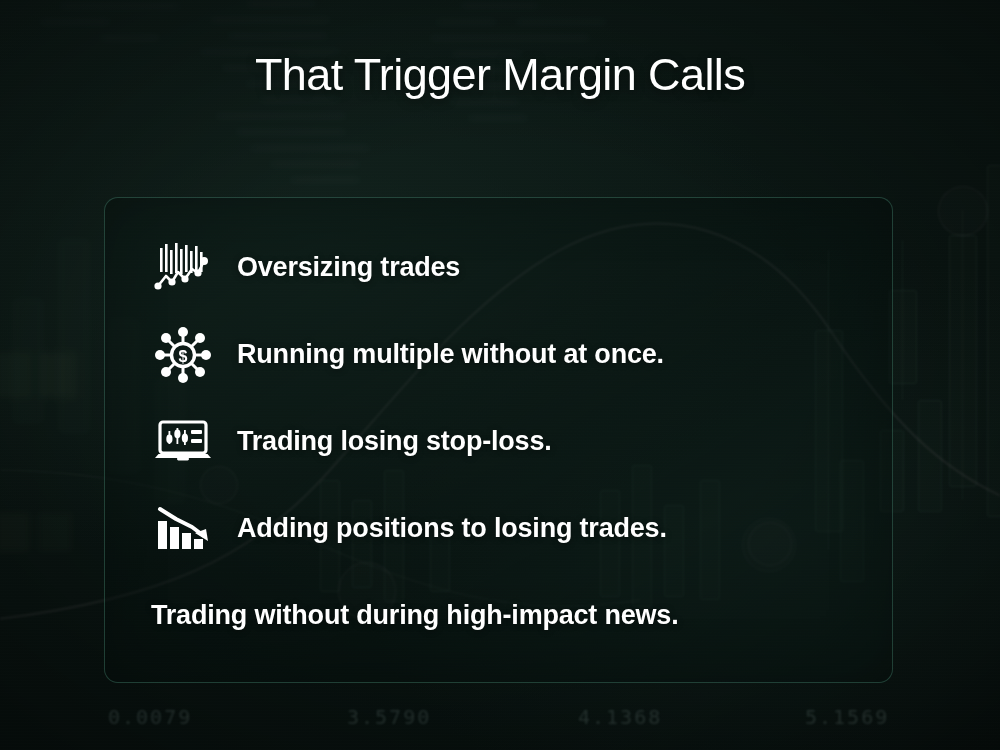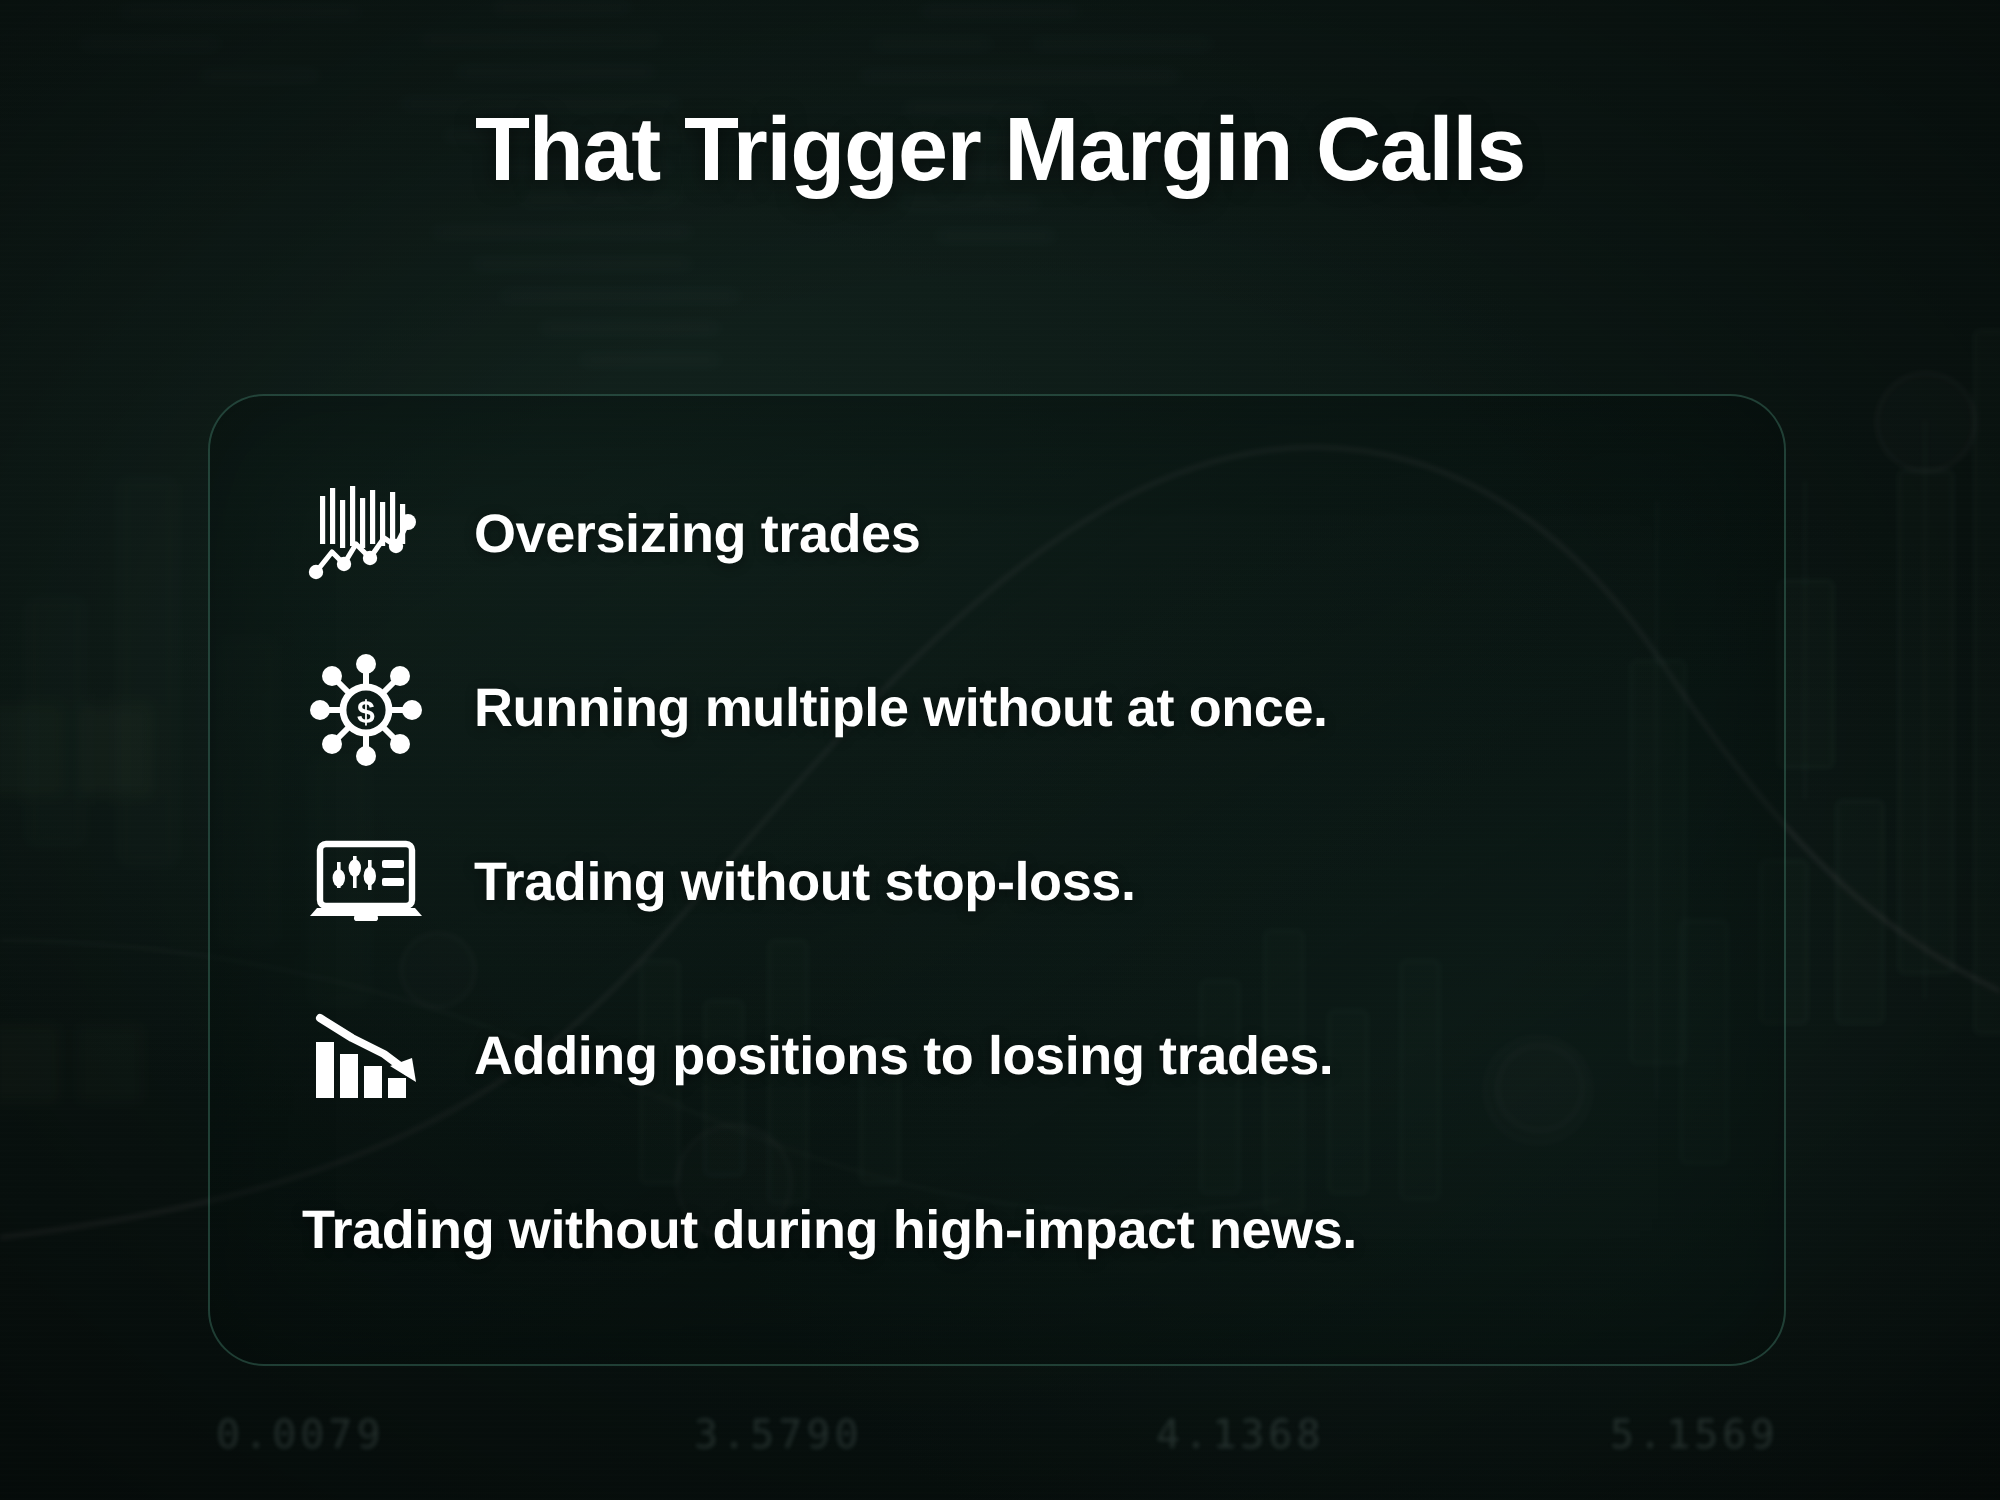--- a/index.html
+++ b/index.html
@@ -66,37 +66,37 @@
     font-size: 45px;
     font-weight: 700;
     letter-spacing: -0.6px;
     line-height: 1.08;
     color: #27b37d;
     margin: 0;
     text-shadow: 0 2px 10px rgba(0,0,0,0.5);
   }
   .title-line2 {
     font-size: 45px;
-    font-weight: 700;
+    font-weight: 400;
     letter-spacing: -0.6px;
     line-height: 1.08;
     color: #ffffff;
     margin: 3px 0 0 0;
     text-shadow: 0 2px 10px rgba(0,0,0,0.5);
   }
 
   
   .card {
     position: absolute;
     left: 104px;
     top: 197px;
     width: 789px;
     height: 486px;
     border: 1px solid rgba(88,170,143,0.30);
-    border-radius: 28px;
+    border-radius: 14px;
     background: linear-gradient(150deg, rgba(10,24,20,0.42) 0%, rgba(8,20,17,0.30) 50%, rgba(10,24,20,0.42) 100%);
     box-shadow: inset 0 0 60px rgba(0,0,0,0.25);
     z-index: 5;
     box-sizing: border-box;
   }
 
   .list {
     position: absolute;
     left: 0;
     top: 0;
@@ -343,21 +343,21 @@
               <ellipse cx="24.4" cy="16" rx="3.1" ry="4.4"></ellipse>
               <rect x="31" y="12" width="1.8" height="15"></rect>
               <ellipse cx="31.9" cy="20" rx="3.1" ry="4.6"></ellipse>
               <rect x="38" y="12" width="11" height="4" rx="1"></rect>
               <rect x="38" y="21" width="11" height="4" rx="1"></rect>
             </g>
             <path d="M2 40 H58 L54.5 36 H5.5 Z" fill="#ffffff"></path>
             <rect x="24" y="39.5" width="12" height="3" rx="1.4" fill="#ffffff"></rect>
           </svg>
         </span>
-        <span class="row-label">Trading without stop-loss.</span>
+        <span class="row-label">Trading losing stop-loss.</span>
       </div>
 
       <div class="row">
         <span class="row-icon">
           <svg width="58" height="52" viewBox="0 0 58 52">
             <g fill="#ffffff">
               <rect x="4" y="18" width="9" height="28"></rect>
               <rect x="16" y="24" width="9" height="22"></rect>
               <rect x="28" y="30" width="9" height="16"></rect>
               <rect x="40" y="36" width="9" height="10"></rect>

